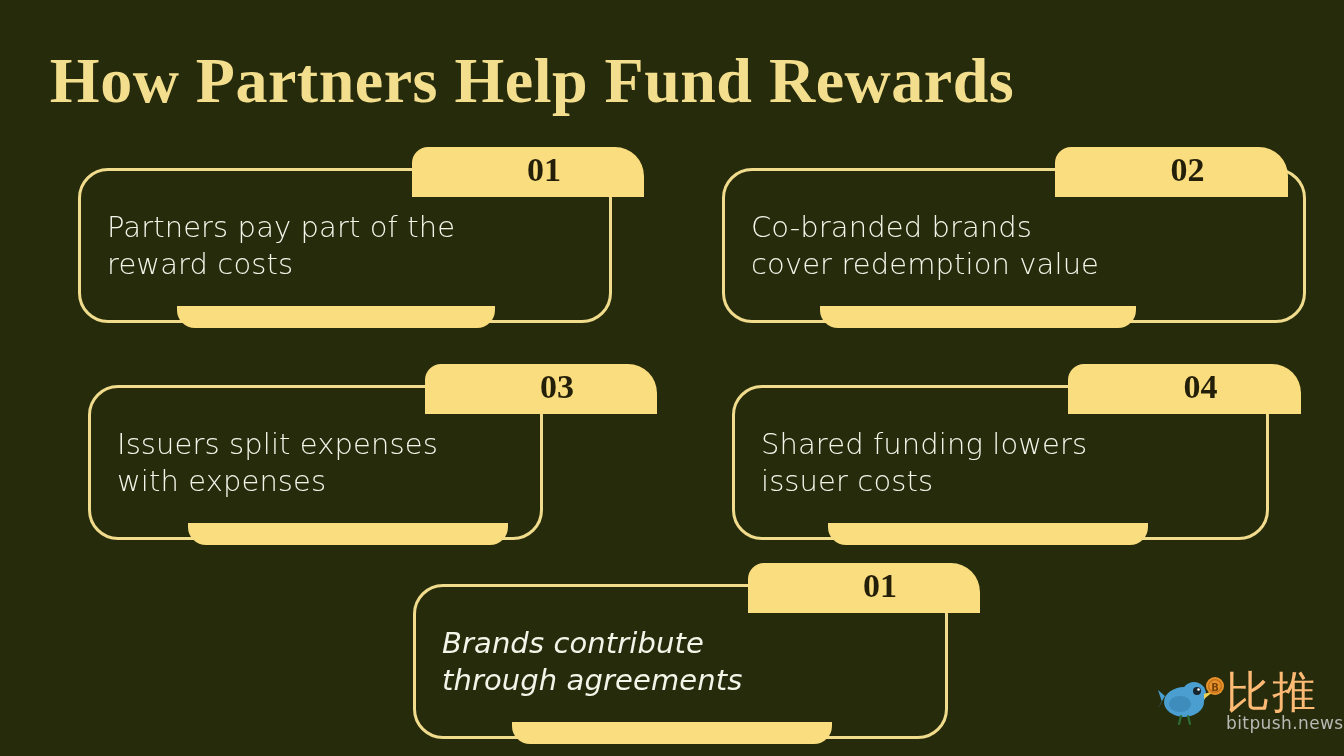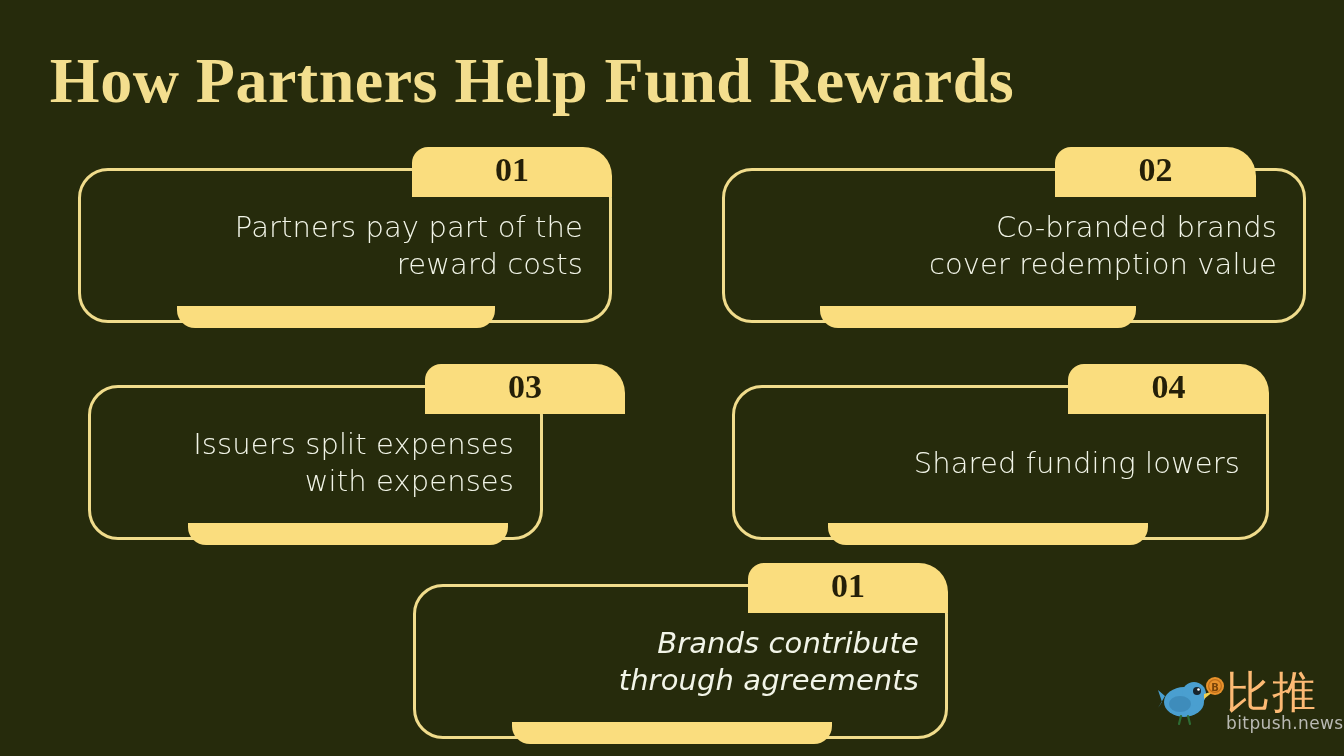--- a/index.html
+++ b/index.html
@@ -46,21 +46,21 @@
     border-radius: 30px;
     background: transparent;
   }
 
   .card-text {
     position: absolute;
     left: 26px;
     right: 26px;
     top: 50%;
     transform: translateY(-50%);
-    text-align: right;
+    text-align: left;
     color: #f2f5e8;
     font-family: "DejaVu Sans", "Liberation Sans", sans-serif;
     font-weight: 300;
     font-size: 29px;
     line-height: 37px;
     letter-spacing: 0.1px;
   }
   .card-text .ln { display: block; }
 
   
@@ -74,20 +74,21 @@
     color: #241f08;
     font-family: "Liberation Serif", serif;
     font-weight: bold;
     font-size: 34px;
     line-height: 1;
     text-align: center;
     display: flex;
     align-items: center;
     justify-content: center;
     padding-bottom: 4px;
+    padding-left: 32px;
   }
 
   
   .tab {
     position: absolute;
     background: #fadd7e;
     border-top-left-radius: 0;
     border-top-right-radius: 0;
     border-bottom-left-radius: 18px;
     border-bottom-right-radius: 18px;
@@ -161,20 +162,21 @@
       <span class="ln">Issuers split expenses</span>
       <span class="ln">with expenses</span>
     </div>
   </div>
   <div class="badge" style="left:425px; top:364px; width:200px; height:46px;">03</div>
   <div class="tab" style="left:188px; top:523px; width:320px; height:22px;"></div>
 
   <div class="card" style="left:732px; top:385px; width:537px; height:155px;">
     <div class="card-text">
       <span class="ln">Shared funding lowers</span>
+      <span class="ln">issuer costs</span>
     </div>
   </div>
   <div class="badge" style="left:1068px; top:364px; width:201px; height:46px;">04</div>
   <div class="tab" style="left:828px; top:523px; width:320px; height:22px;"></div>
 
   <div class="card" style="left:413px; top:584px; width:535px; height:155px;font-style:italic;">
     <div class="card-text">
       <span class="ln">Brands contribute</span>
       <span class="ln">through agreements</span>
     </div>

